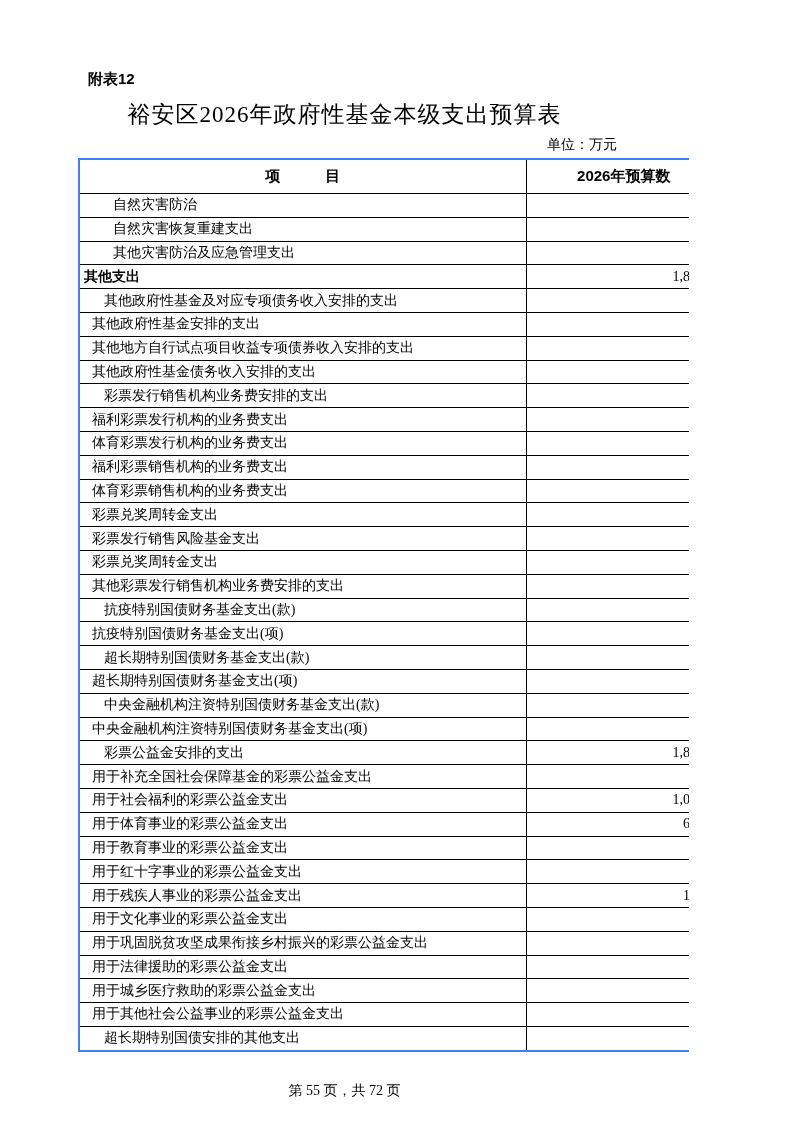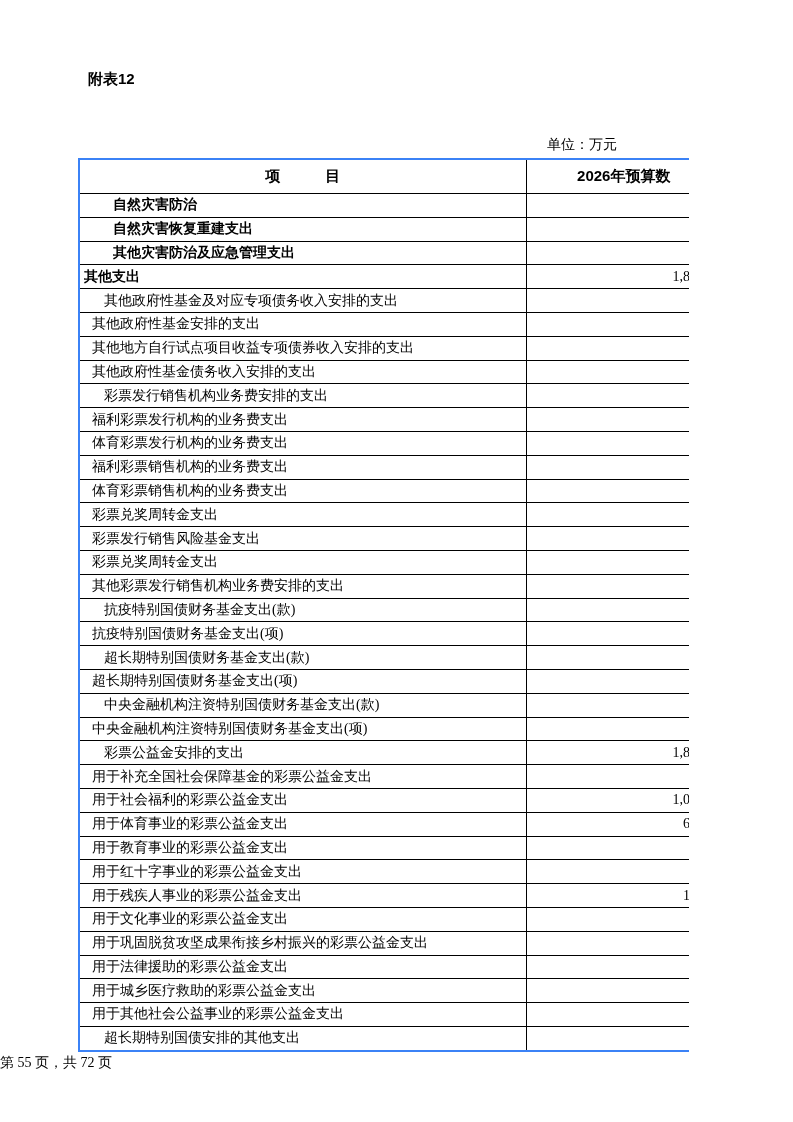--- a/index.html
+++ b/index.html
@@ -49,38 +49,39 @@
   }
   tbody td {
     height:22.8px;
     font-size:14px;
     vertical-align:middle;
     padding:0;
   }
   td.item.ind0 { padding-left:4px; }
   td.item.ind1 { padding-left:24px;margin-top:42px; }
   td.item.ind2 { padding-left:12px; }
-  td.item.ind3 { padding-left:33px;font-weight:bold; }
+  td.item.ind3 { padding-left:33px; }
   td.item.bold {
     font-family:"Liberation Sans","DejaVu Sans",sans-serif;
     font-weight:bold;
   }
   td.val { text-align:right; padding-right:17px; }
   .footer {
-    position:absolute; left:0; right:0; top:1054px;
-    font-size:14px;
+    position:absolute; left:0; right:0; top:1082px;
+    text-align:center; font-size:14px;
   }
 </style>
 </head>
 <body>
 
 <div class="page">
 
   <div class="appendix">附表12</div>
 
+  <h1 class="title">裕安区2026年政府性基金本级支出预算表</h1>
 
   <div class="unit">单位：万元</div>
 
   <table class="budget">
     <colgroup>
       <col class="c-item">
       <col class="c-val">
     </colgroup>
     <thead>
       <tr>

